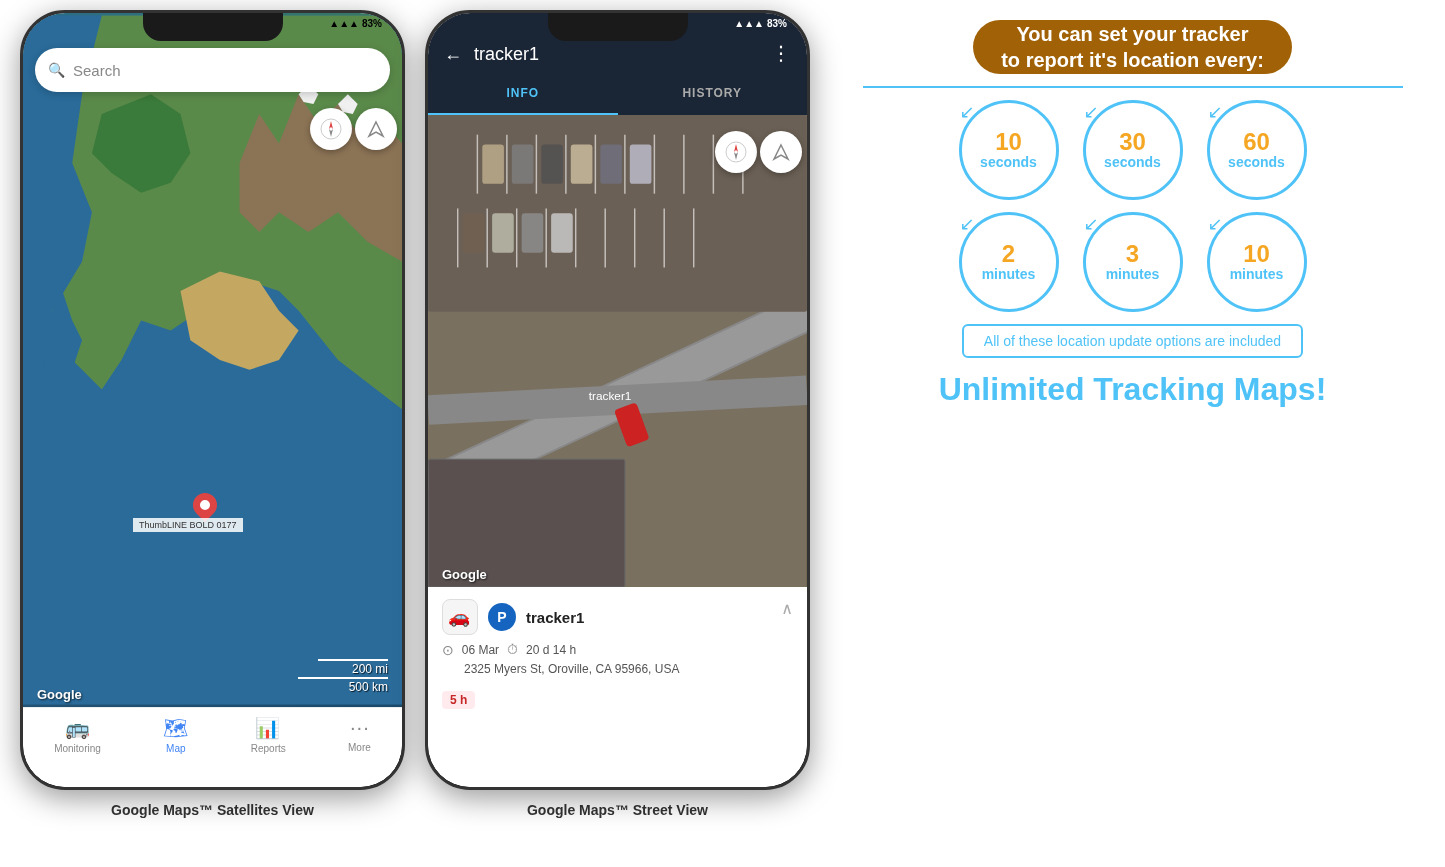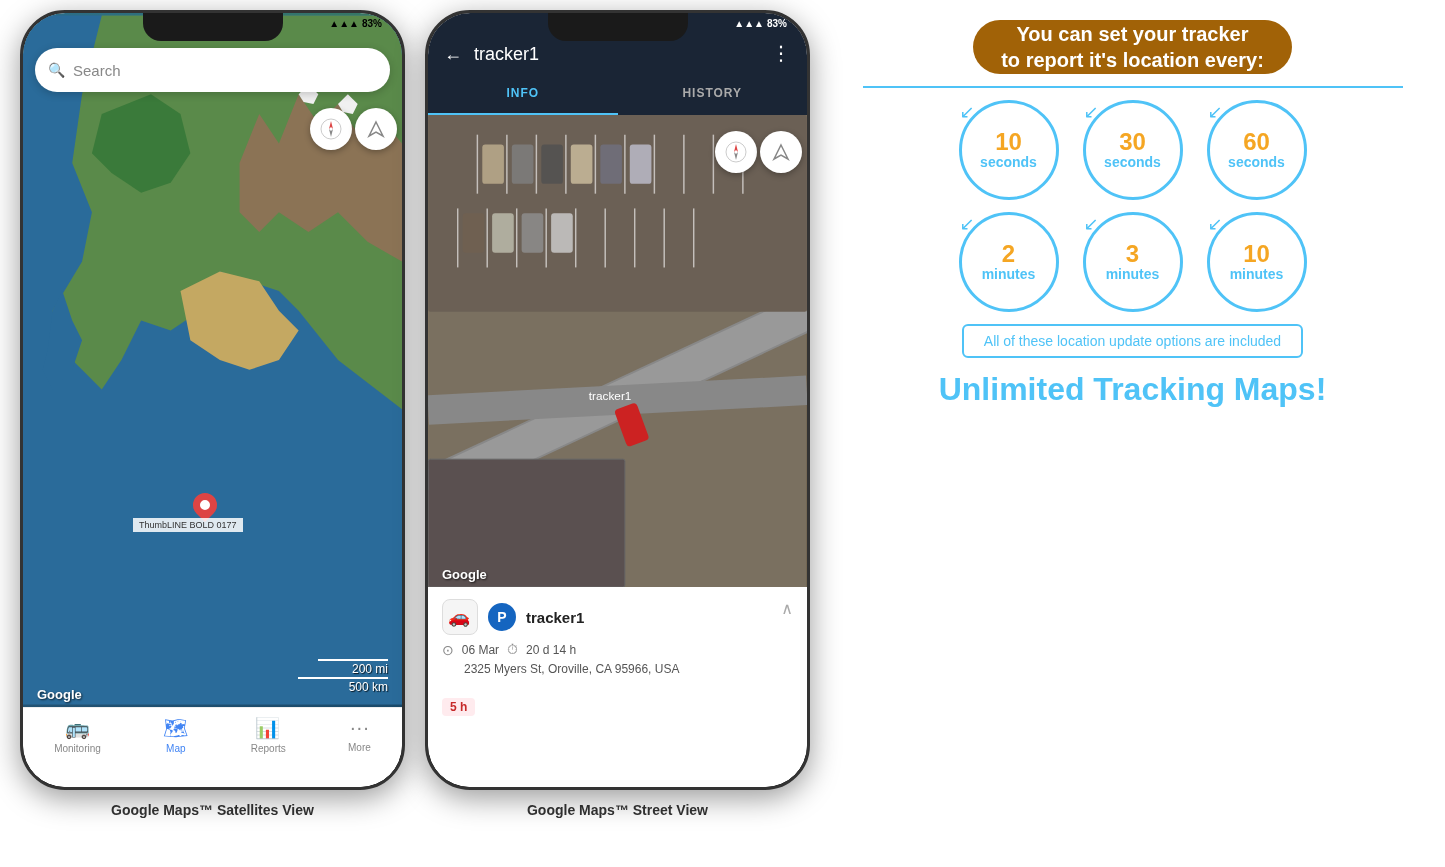--- a/index.html
+++ b/index.html
@@ -795,21 +795,21 @@
               <div class="parking-badge">P</div>
               <span class="tracker-name">tracker1</span>
             </div>
             <div class="info-row">
               <span class="info-icon">⊙</span>
               <span>06 Mar</span>
               <span class="info-icon">⏱</span>
               <span>20 d 14 h</span>
             </div>
             <div class="address-text">2325 Myers St, Oroville, CA 95966, USA</div>
-            <div style="margin-top:16px;">
+            <div style="margin-top:9px;">
               <span class="time-badge">5 h</span>
             </div>
           </div>
 
           <div class="phone-home-indicator" style="background:#ccc;"></div>
           <div class="phone-notch"></div>
 
         </div>
       </div>
 

